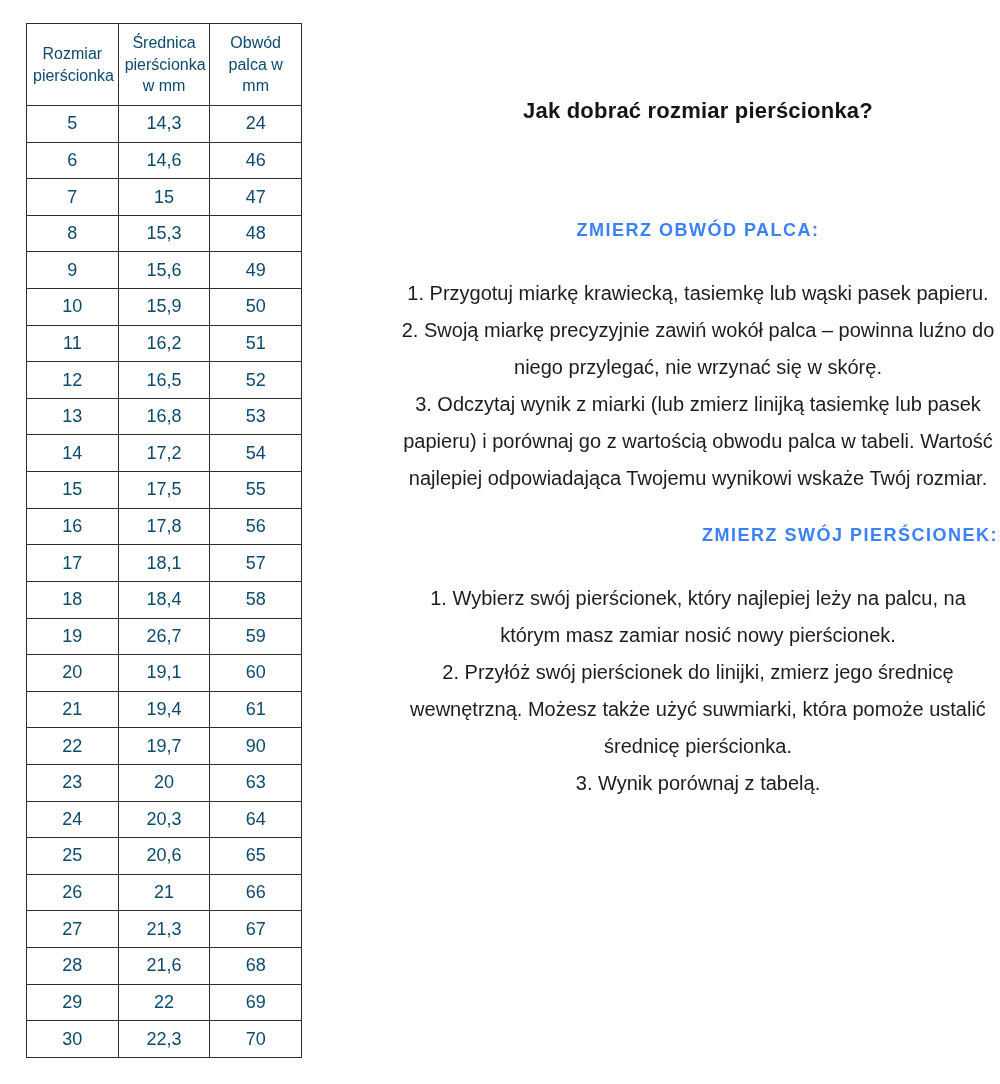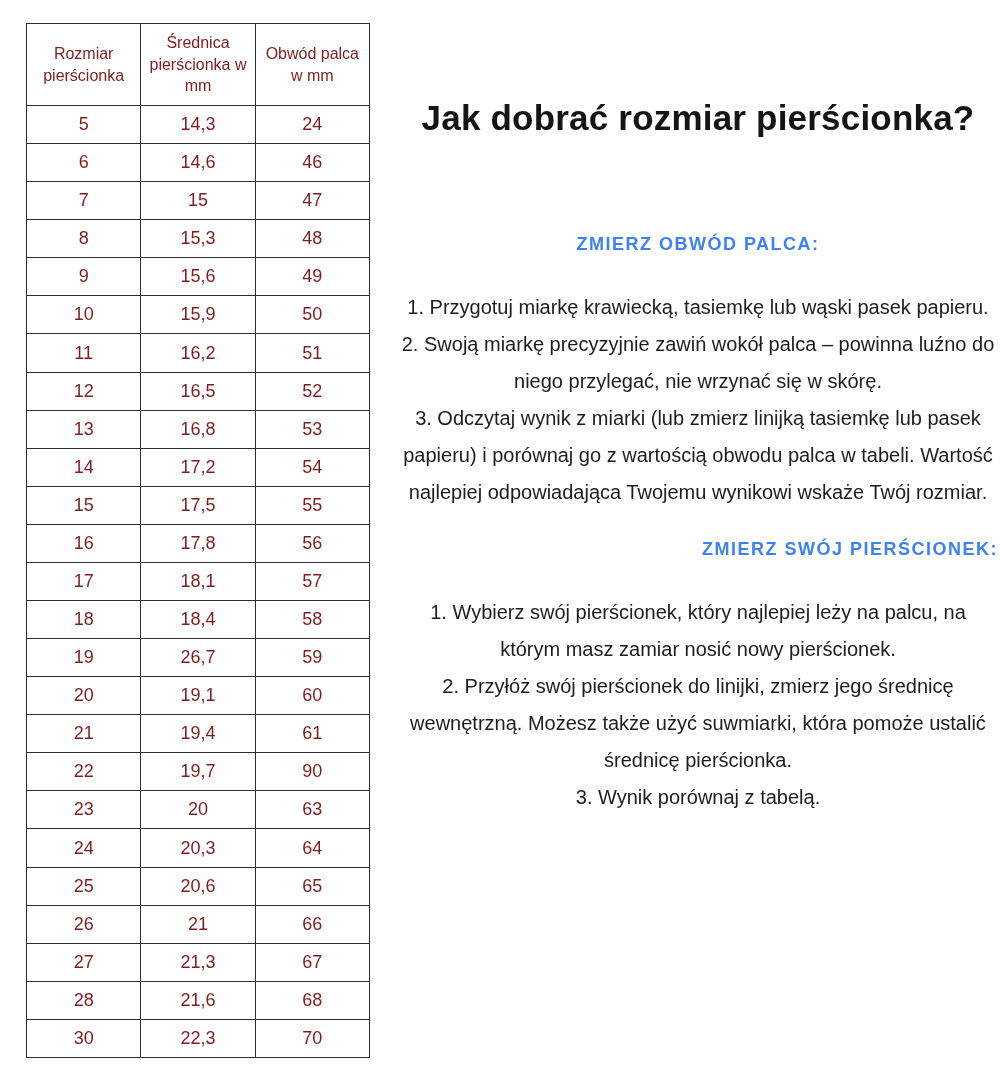--- a/index.html
+++ b/index.html
@@ -11,26 +11,26 @@
     font-family: "Liberation Sans", sans-serif;
     color: #1d1d1d;
     overflow: hidden;
   }
 
   
   .size-table {
     position: absolute;
     left: 26px;
     top: 23px;
-    width: 344px;
+    width: 276px;
     height: 1035px;
     border-collapse: collapse;
     table-layout: fixed;
     text-align: center;
-    color: #7f1d1d;
+    color: #0c4a6e;
   }
   .size-table th,
   .size-table td {
     border: 1px solid #2e2e2e;
     vertical-align: middle;
     text-align: center;
     background: #ffffff;
   }
   .size-table thead tr { height: 82px; }
   .size-table th {
@@ -48,21 +48,21 @@
   
   .content {
     position: absolute;
     left: 398px;
     top: 0;
     width: 600px;
     text-align: center;
   }
   .page-title {
     margin-top: 98px;
-    font-size: 35px;
+    font-size: 22px;
     font-weight: 700;
     letter-spacing: 0.2px;
     color: #151515;
   }
   .section-heading {
     font-size: 18px;
     font-weight: 700;
     letter-spacing: 1.5px;
     color: #3b82f6;
     text-transform: uppercase;
@@ -203,20 +203,25 @@
         <td>27</td>
         <td>21,3</td>
         <td>67</td>
       </tr>
       <tr>
         <td>28</td>
         <td>21,6</td>
         <td>68</td>
       </tr>
       <tr>
+        <td>29</td>
+        <td>22</td>
+        <td>69</td>
+      </tr>
+      <tr>
         <td>30</td>
         <td>22,3</td>
         <td>70</td>
       </tr>
     </tbody>
 </table>
 
 <div class="content">
   <h1 class="page-title">Jak dobrać rozmiar pierścionka?</h1>
 

